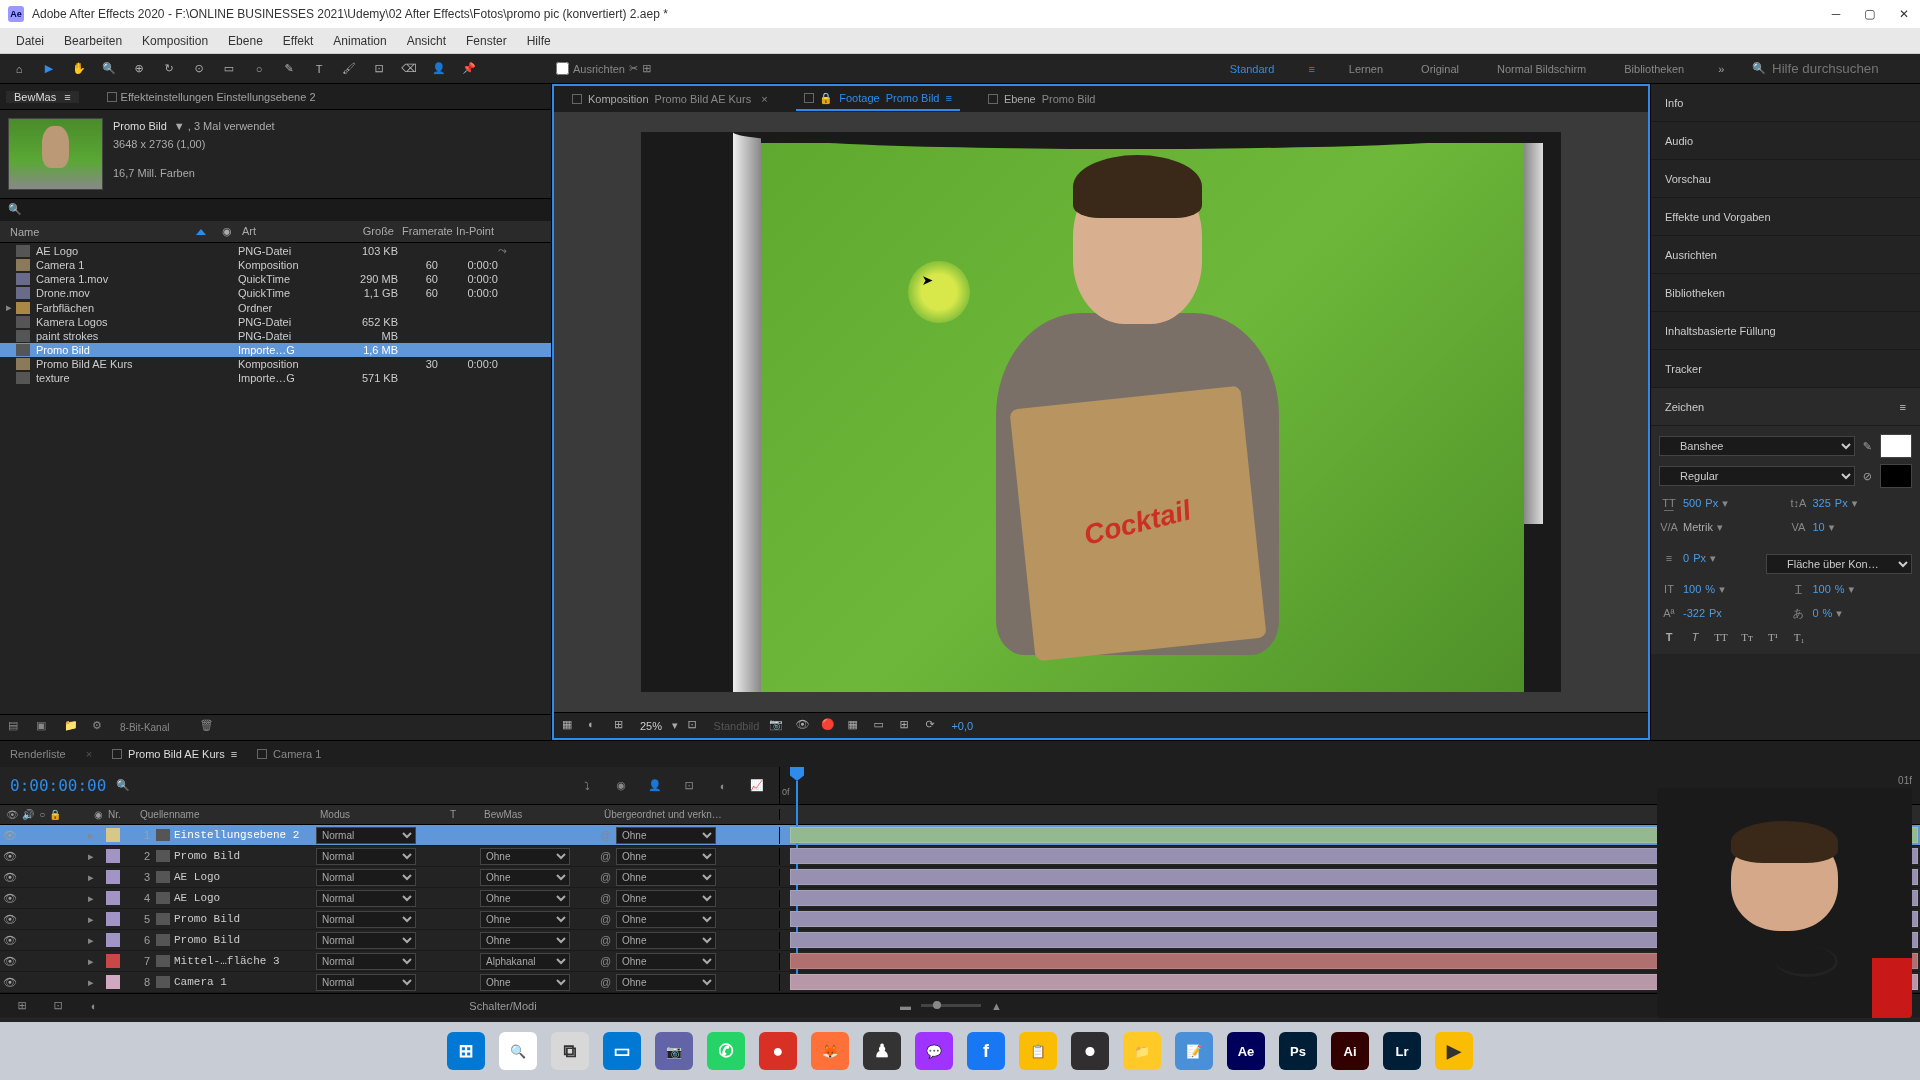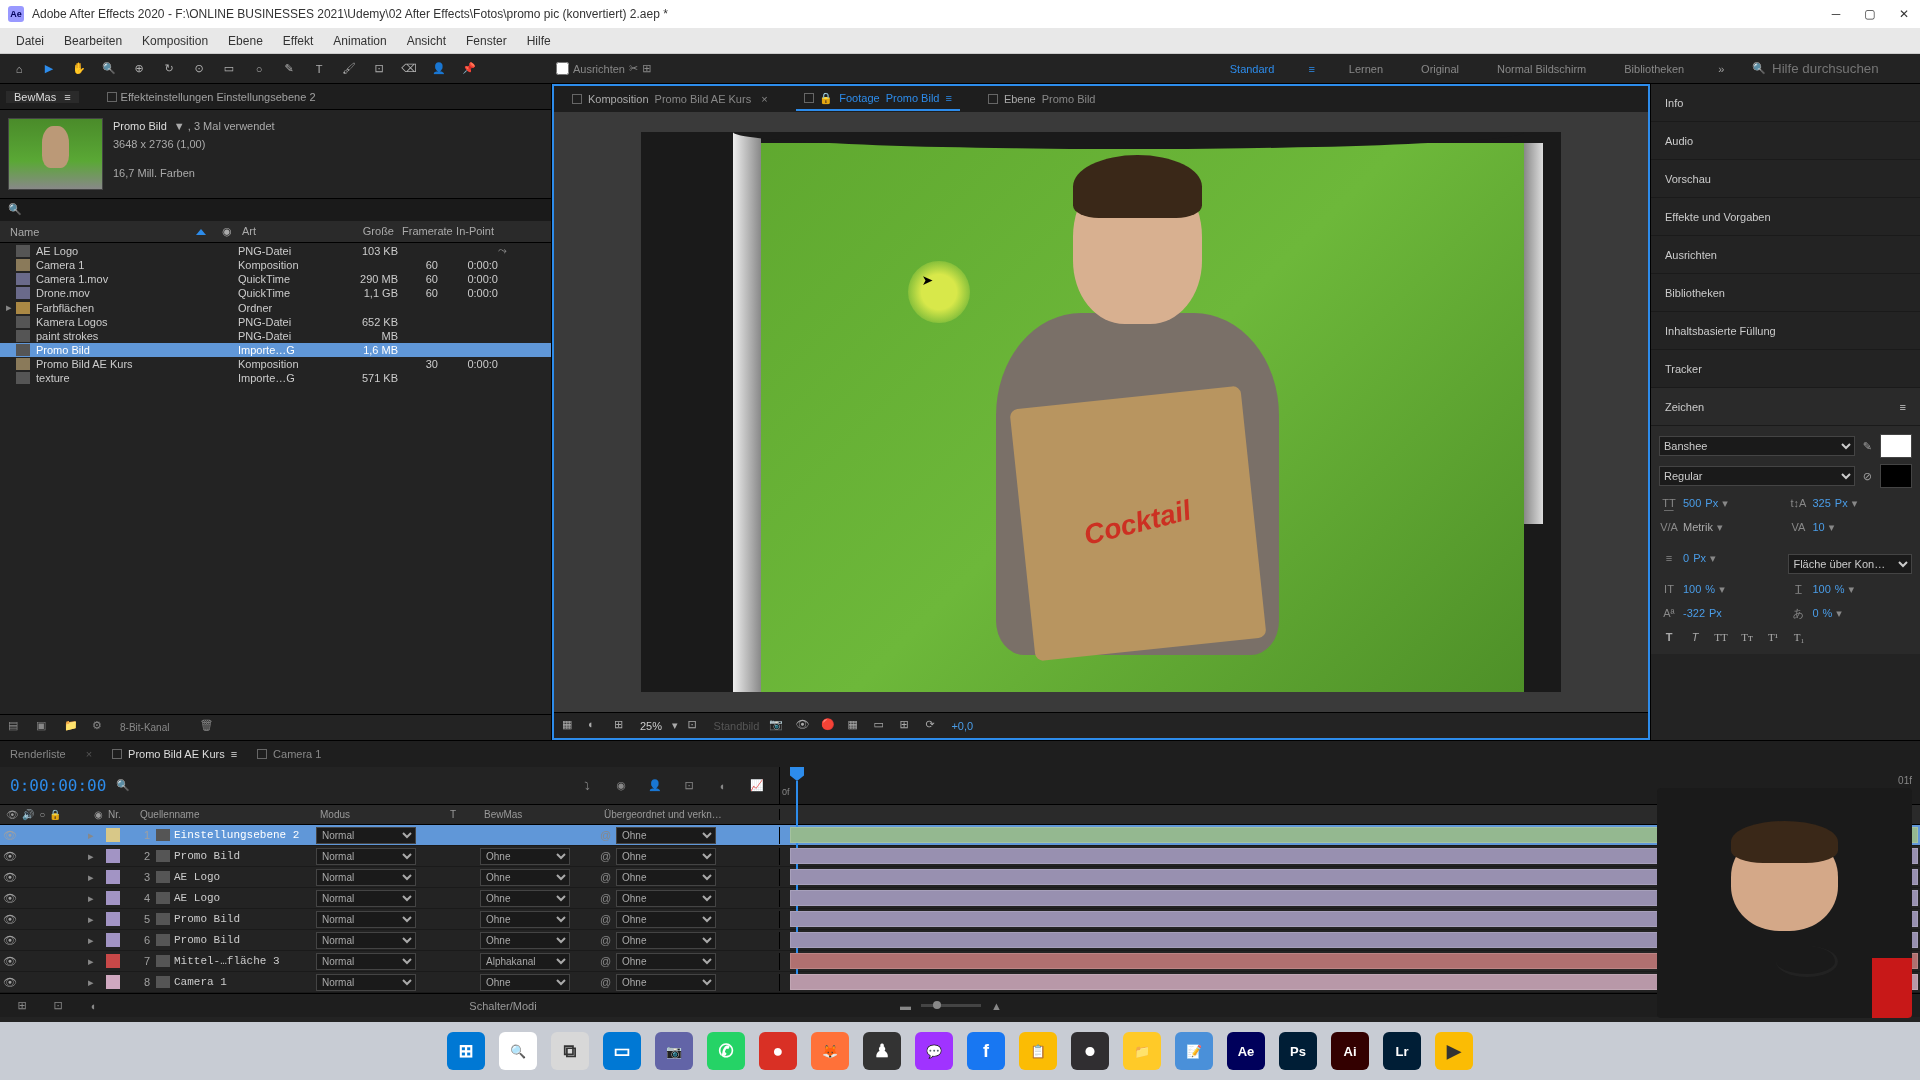--- a/index.html
+++ b/index.html
@@ -105,21 +105,21 @@
 .viewer-footer { height: 26px; background: #232323; border-top: 1px solid #000; display: flex; align-items: center; padding: 0 8px; gap: 10px; color: #aaa; }
 .viewer-footer .vf-btn { width: 16px; height: 16px; cursor: pointer; }
 .viewer-footer .zoom { color: #ccc; }
 
 
 .right-panels { width: 270px; background: #232323; border-left: 1px solid #000; display: flex; flex-direction: column; }
 .right-panel-item { height: 38px; display: flex; align-items: center; padding: 0 14px; color: #ccc; cursor: pointer; border-bottom: 1px solid #1a1a1a; }
 .right-panel-item.open { background: #2a2a2a; }
 .zeichen-body { padding: 8px; background: #2a2a2a; font-size: 11px; }
 .zeichen-row { display: flex; align-items: center; gap: 8px; margin-bottom: 6px; }
-.zeichen-row select, .zeichen-row input { background: #1a1a1a; border: 1px solid #444; color: #ccc; font-size: 11px; padding: 2px 0; }
+.zeichen-row select, .zeichen-row input { background: #1a1a1a; border: 1px solid #444; color: #ccc; font-size: 11px; padding: 2px 16px; }
 .zeichen-row select { flex: 1; }
 .prop-col { display: flex; align-items: center; gap: 4px; width: 48%; }
 .prop-col .icon { width: 20px; height: 18px; display: flex; align-items: center; justify-content: center; color: #888; }
 .prop-col .val { color: #4a9de8; }
 .prop-col .unit { color: #4a9de8; }
 .prop-col .dd { color: #888; }
 .color-box { width: 32px; height: 24px; background: #fff; border: 1px solid #444; }
 .color-box.black { background: #000; }
 .type-buttons { display: flex; gap: 6px; margin-top: 6px; }
 .type-buttons .tb { width: 20px; height: 18px; display: flex; align-items: center; justify-content: center; color: #aaa; cursor: pointer; font-family: serif; }

